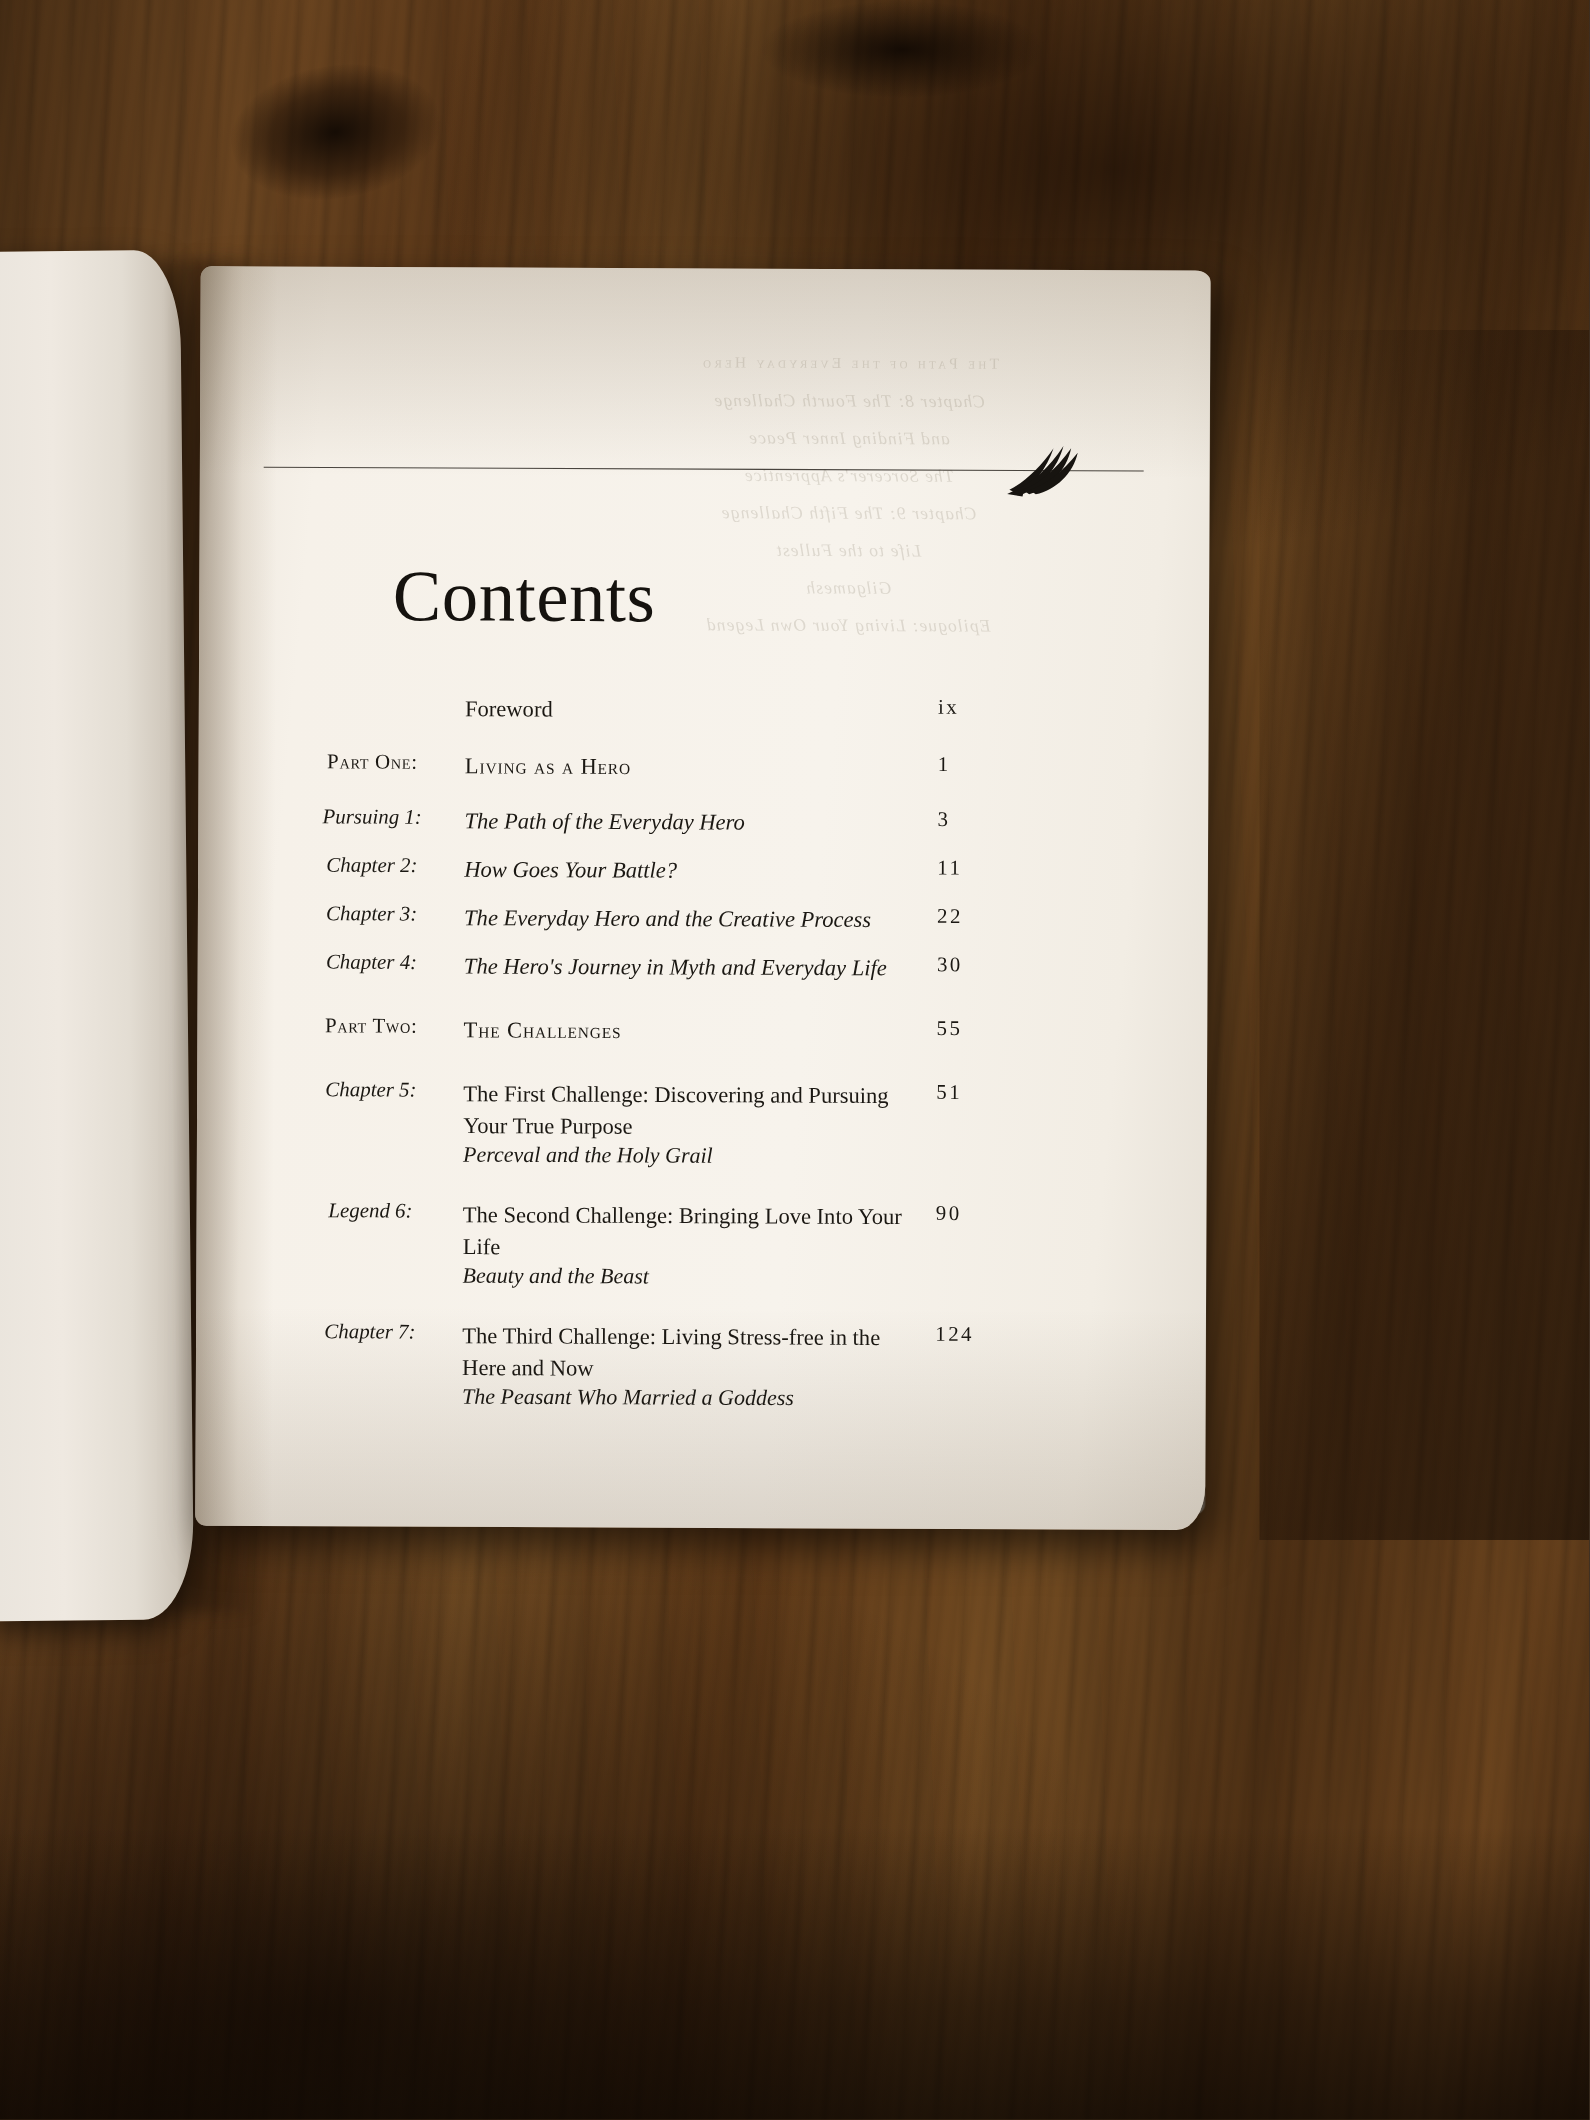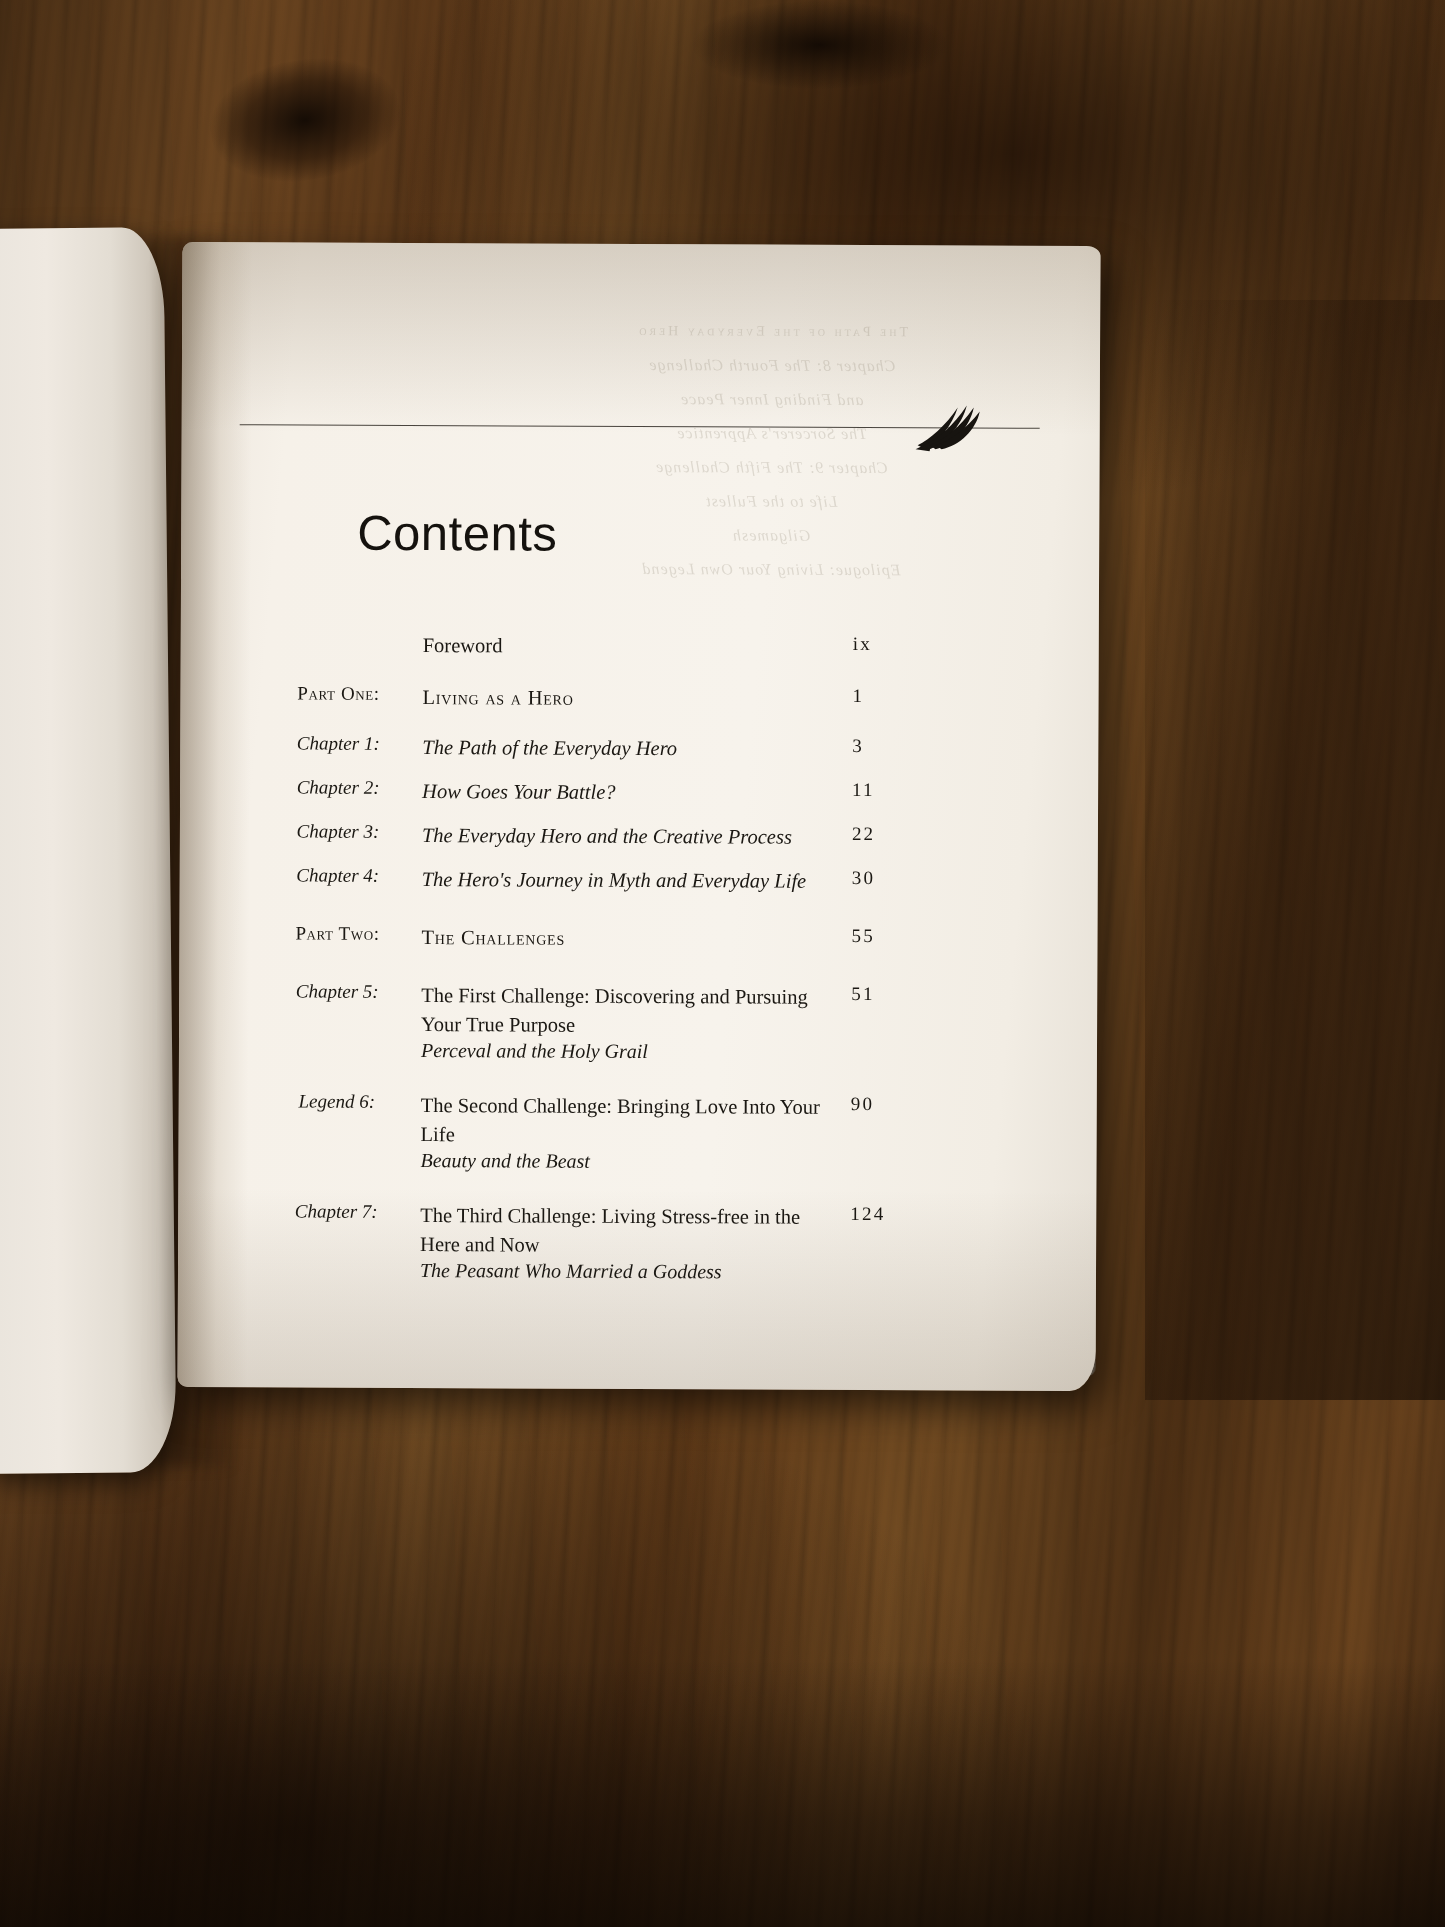--- a/index.html
+++ b/index.html
@@ -146,24 +146,24 @@
     right: 58px;
     top: -4px;
     width: 70px;
     height: 58px;
   }
 
   #contents-title {
     position: absolute;
     left: 176px;
     top: 262px;
-    font-size: 49px;
+    font-size: 66px;
     letter-spacing: 0.5px;
     color: #15120e;
-    font-family: Liberation Sans, sans-serif;
+    font-family: Liberation Serif, serif;
   }
 
   
   #toc {
     position: absolute;
     left: 60px;
     top: 388px;
     width: 760px;
   }
   .toc-row {
@@ -289,21 +289,21 @@
         <div class="toc-page">ix</div>
       </div>
 
       <div class="toc-row row-part">
         <div class="toc-label smallcaps">Part One:</div>
         <div class="toc-title smallcaps">Living as a Hero</div>
         <div class="toc-page">1</div>
       </div>
 
       <div class="toc-row">
-        <div class="toc-label italic">Chapter 1:</div>
+        <div class="toc-label italic">Pursuing 1:</div>
         <div class="toc-title italic">The Path of the Everyday Hero</div>
         <div class="toc-page">3</div>
       </div>
 
       <div class="toc-row">
         <div class="toc-label italic">Chapter 2:</div>
         <div class="toc-title italic">How Goes Your Battle?</div>
         <div class="toc-page">11</div>
       </div>
 

